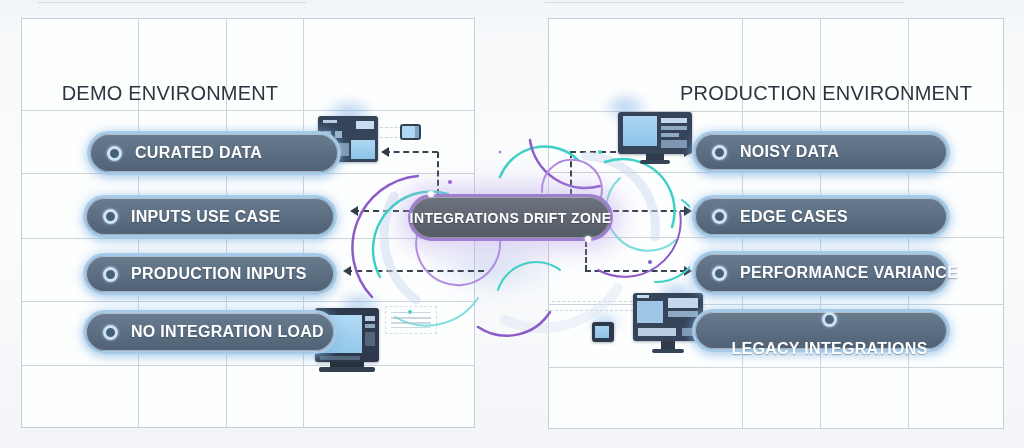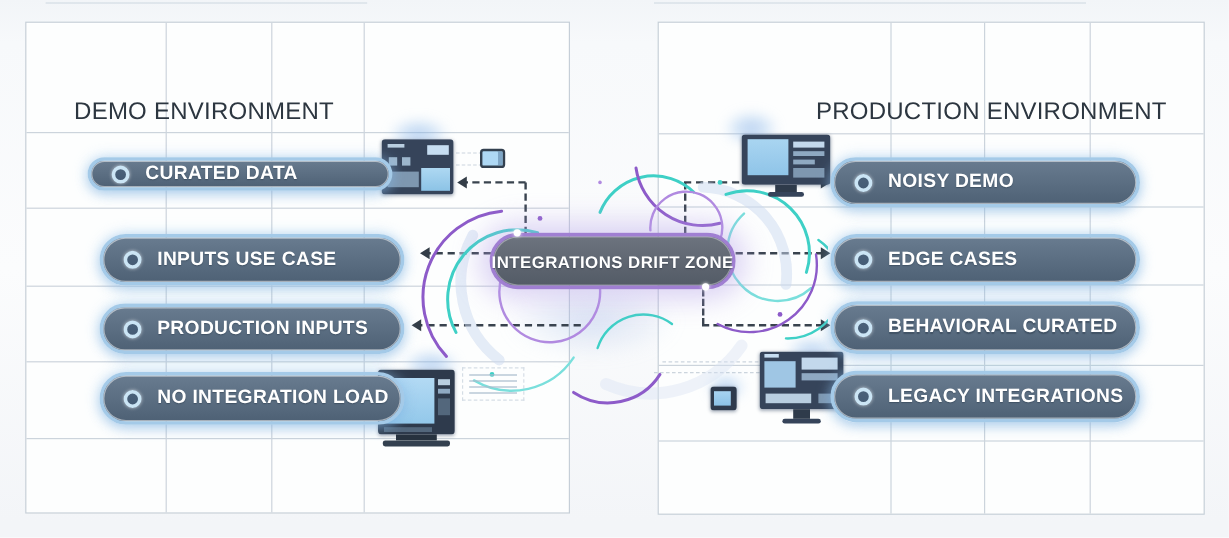--- a/index.html
+++ b/index.html
@@ -208,50 +208,50 @@
 </svg>
 
 <div class="device d-panel" style="left:318px;top:116px;"></div>
 <div class="device d-cube" style="left:400px;top:124px;"></div>
 <div class="device d-monitor-tr" style="left:618px;top:112px;"></div>
 <div class="device d-retro" style="left:315px;top:308px;"></div>
 <div class="textblock" style="left:385px;top:306px;"></div>
 <div class="device d-monitor-br" style="left:633px;top:293px;"></div>
 <div class="device d-tv" style="left:592px;top:322px;"></div>
 
-<div class="pill" style="left:73px;top:131px;width:254px;height:28px;z-index:6;">
+<div class="pill" style="left:87px;top:131px;width:254px;height:44px;z-index:6;">
   <span class="ring"></span>
   <span class="label">CURATED DATA</span>
 </div>
 <div class="pill" style="left:83px;top:195px;width:254px;height:43px;z-index:6;">
   <span class="ring"></span>
   <span class="label">INPUTS USE CASE</span>
 </div>
 <div class="pill" style="left:83px;top:253px;width:254px;height:42px;z-index:6;">
   <span class="ring"></span>
   <span class="label">PRODUCTION INPUTS</span>
 </div>
 <div class="pill" style="left:83px;top:310px;width:254px;height:44px;z-index:6;">
   <span class="ring"></span>
   <span class="label">NO INTEGRATION LOAD</span>
 </div>
 
 <div class="pill" style="left:692px;top:131px;width:258px;height:42px;z-index:6;">
   <span class="ring"></span>
-  <span class="label">NOISY DEMO</span>
+  <span class="label">NOISY DATA</span>
 </div>
 <div class="pill" style="left:692px;top:195px;width:258px;height:43px;z-index:6;">
   <span class="ring"></span>
   <span class="label">EDGE CASES</span>
 </div>
 <div class="pill" style="left:692px;top:251px;width:258px;height:44px;z-index:6;">
   <span class="ring"></span>
-  <span class="label">BEHAVIORAL CURATED</span>
-</div>
-<div class="pill" style="left:692px;top:309px;width:258px;height:43px;z-index:6;">
+  <span class="label">PERFORMANCE VARIANCE</span>
+</div>
+<div class="pill" style="left:692px;top:309px;width:258px;height:43px;z-index:6;flex-direction:column;">
   <span class="ring"></span>
   <span class="label">LEGACY INTEGRATIONS</span>
 </div>
 
 <div class="drift" style="left:408px;top:194px;width:205px;height:47px;">
   <span class="label">INTEGRATIONS DRIFT ZONE</span>
 </div>
 <div class="wdot" style="left:428px;top:191px;width:6px;height:6px;"></div>
 <div class="wdot" style="left:585px;top:236px;width:6px;height:6px;"></div>
 

